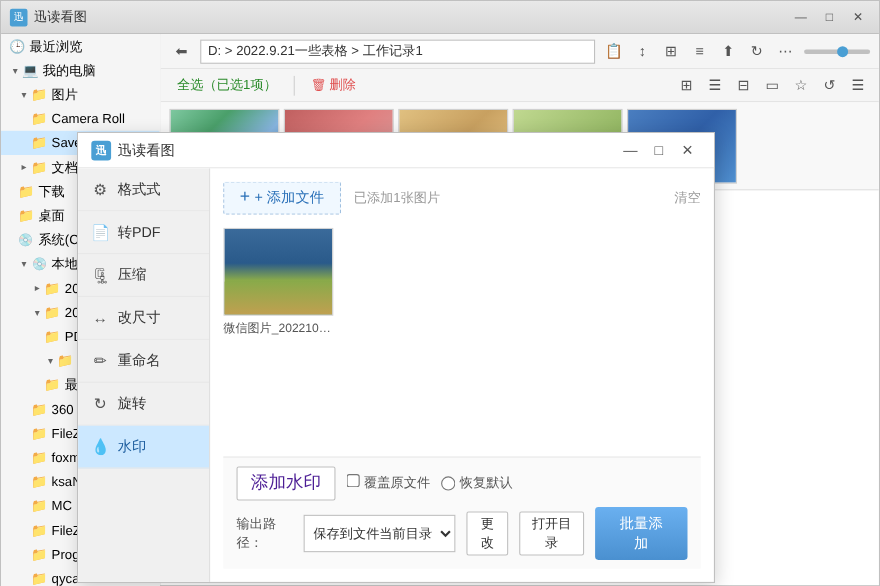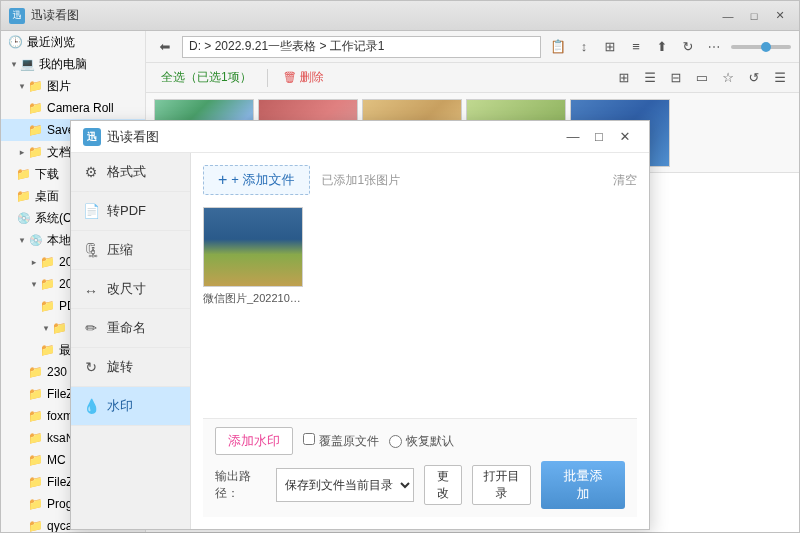--- a/index.html
+++ b/index.html
@@ -452,22 +452,22 @@
     .footer-row2 {
       display: flex;
       align-items: center;
       gap: 10px;
     }
     .add-watermark-btn {
       border: 1px solid #c0c0c0;
       background: white;
       padding: 4px 12px;
       cursor: pointer;
-      font-size: 13px;
-      color: #ec4899;
+      font-size: 16px;
+      color: #4c1d95;
       border-radius: 2px;
     }
     .checkbox-item {
       display: flex;
       align-items: flex-start;
       gap: 4px;
       font-size: 12px;
       color: #555;
     }
     .checkbox-input {
@@ -613,21 +613,21 @@
         <span class="expand-arrow">▾</span>
         <span class="sidebar-icon folder-icon">📁</span>
         <span>工</span>
       </div>
       <div class="sidebar-item indent-3">
         <span class="sidebar-icon folder-icon">📁</span>
         <span>最</span>
       </div>
       <div class="sidebar-item indent-2">
         <span class="sidebar-icon folder-icon">📁</span>
-        <span>230</span>
+        <span>360</span>
       </div>
       <div class="sidebar-item indent-2">
         <span class="sidebar-icon folder-icon">📁</span>
         <span>FileZ</span>
       </div>
       <div class="sidebar-item indent-2">
         <span class="sidebar-icon folder-icon">📁</span>
         <span>foxm</span>
       </div>
       <div class="sidebar-item indent-2">

